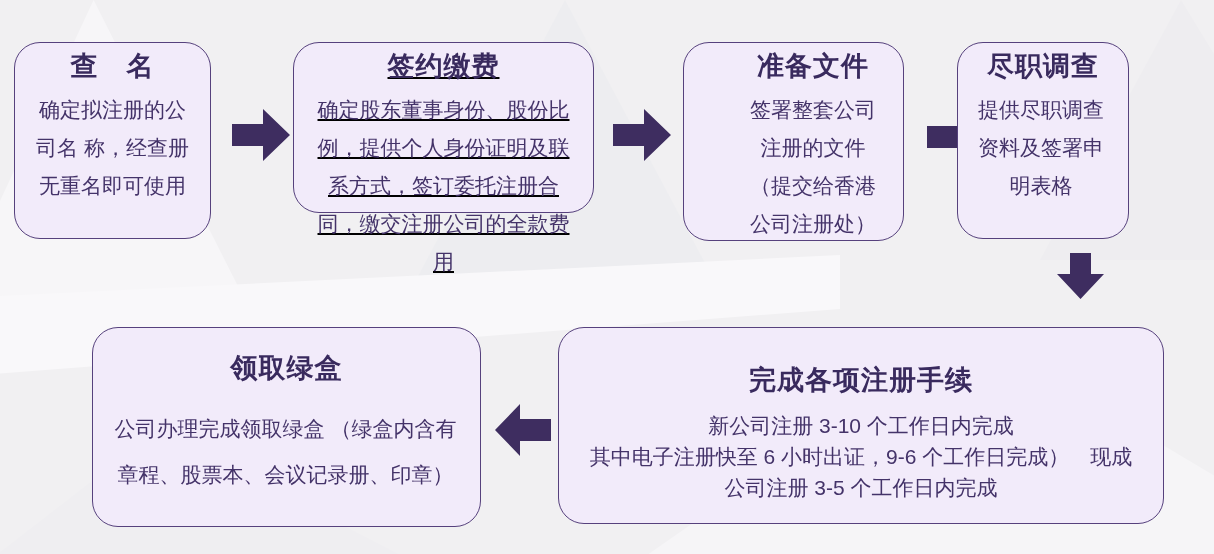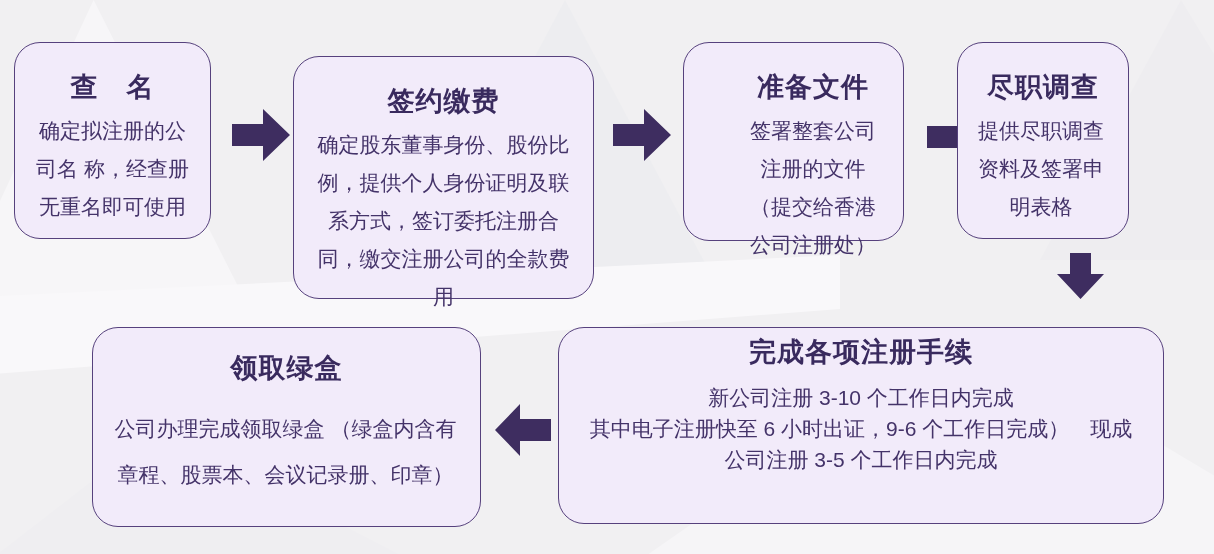--- a/index.html
+++ b/index.html
@@ -26,45 +26,45 @@
   .deco-6 { left: -10px; top: 430px; width: 420px; height: 130px; background: #efeef1;
             clip-path: polygon(40% 0, 100% 100%, 0 100%); }
 
   .step {
     position: absolute;
     background: var(--box-fill, #F2EBFA);
     border: 1.5px solid var(--box-border, #56417D);
     border-radius: 26px;
   }
   .step-title {
-    margin-top: 28px;
+    margin-top: 7px;
     text-align: center;
     font-size: 27px;
     font-weight: 700;
     letter-spacing: 1px;
     color: var(--title-text, #392A5E);
     line-height: 1.25;
   }
   .step-body {
     padding: 7px 18px 0 18px;
     font-size: 21px;
     line-height: 38px;
     color: var(--body-text, #443369);
     text-align: center;
   }
 
   #step-1 { left: 14px;  top: 42px;  width: 197px; height: 197px; }
-  #step-2 { left: 293px; top: 56px;  width: 301px; height: 243px; }
+  #step-2 { left: 293px; top: 42px;  width: 301px; height: 171px; text-decoration: underline; }
   #step-3 { left: 683px; top: 42px;  width: 221px; height: 199px; padding-left: 39px; }
   #step-4 { left: 957px; top: 42px;  width: 172px; height: 197px; }
   #step-4 .step-body { padding-left: 20px; padding-right: 24px; }
 
   
   #step-5 { left: 558px; top: 327px; width: 606px; height: 197px; }
-  #step-5 .step-title { margin-top: 8px; }
+  #step-5 .step-title { margin-top: 36px; }
   #step-5 .step-body { padding-top: 12px; line-height: 31px; font-size: 21px; }
   #step-6 { left: 92px;  top: 327px; width: 389px; height: 200px; }
   #step-6 .step-title { margin-top: 24px; }
   #step-6 .step-body { padding: 20px 16px 0 14px; line-height: 46px; }
 
   .arrow { position: absolute; line-height: 0; }
   .arrow svg { display: block; }
   .arrow polygon { fill: var(--arrow, #3E2D60); }
   #arrow-1 { left: 232px;  top: 109px; }
   #arrow-2 { left: 613px;  top: 109px; }

